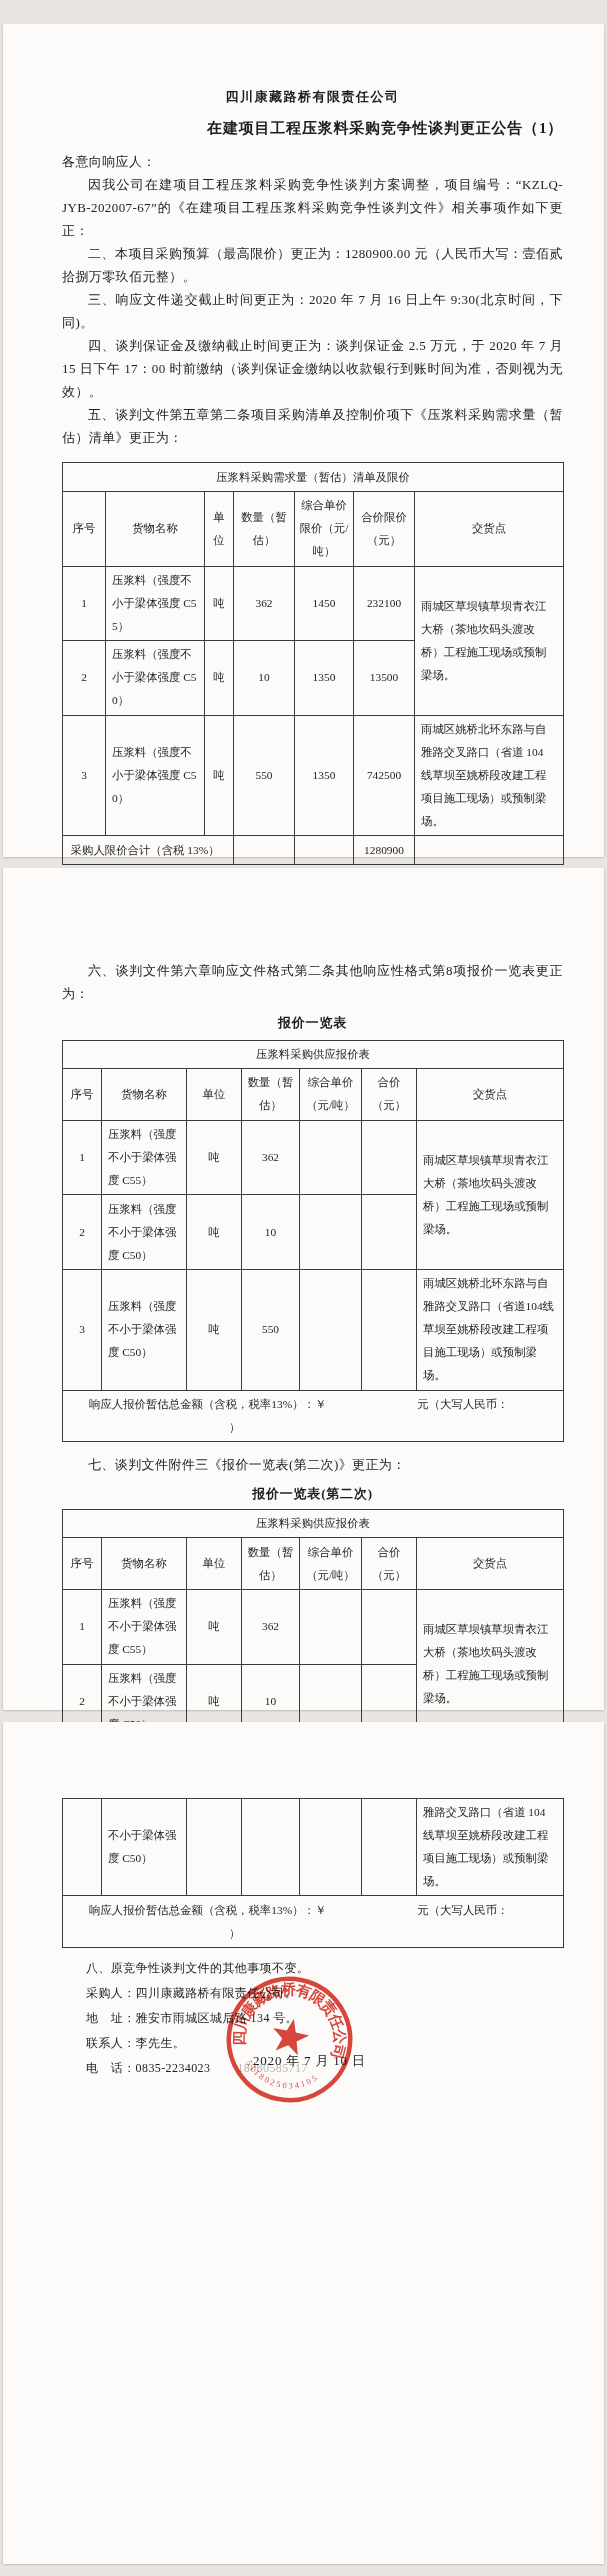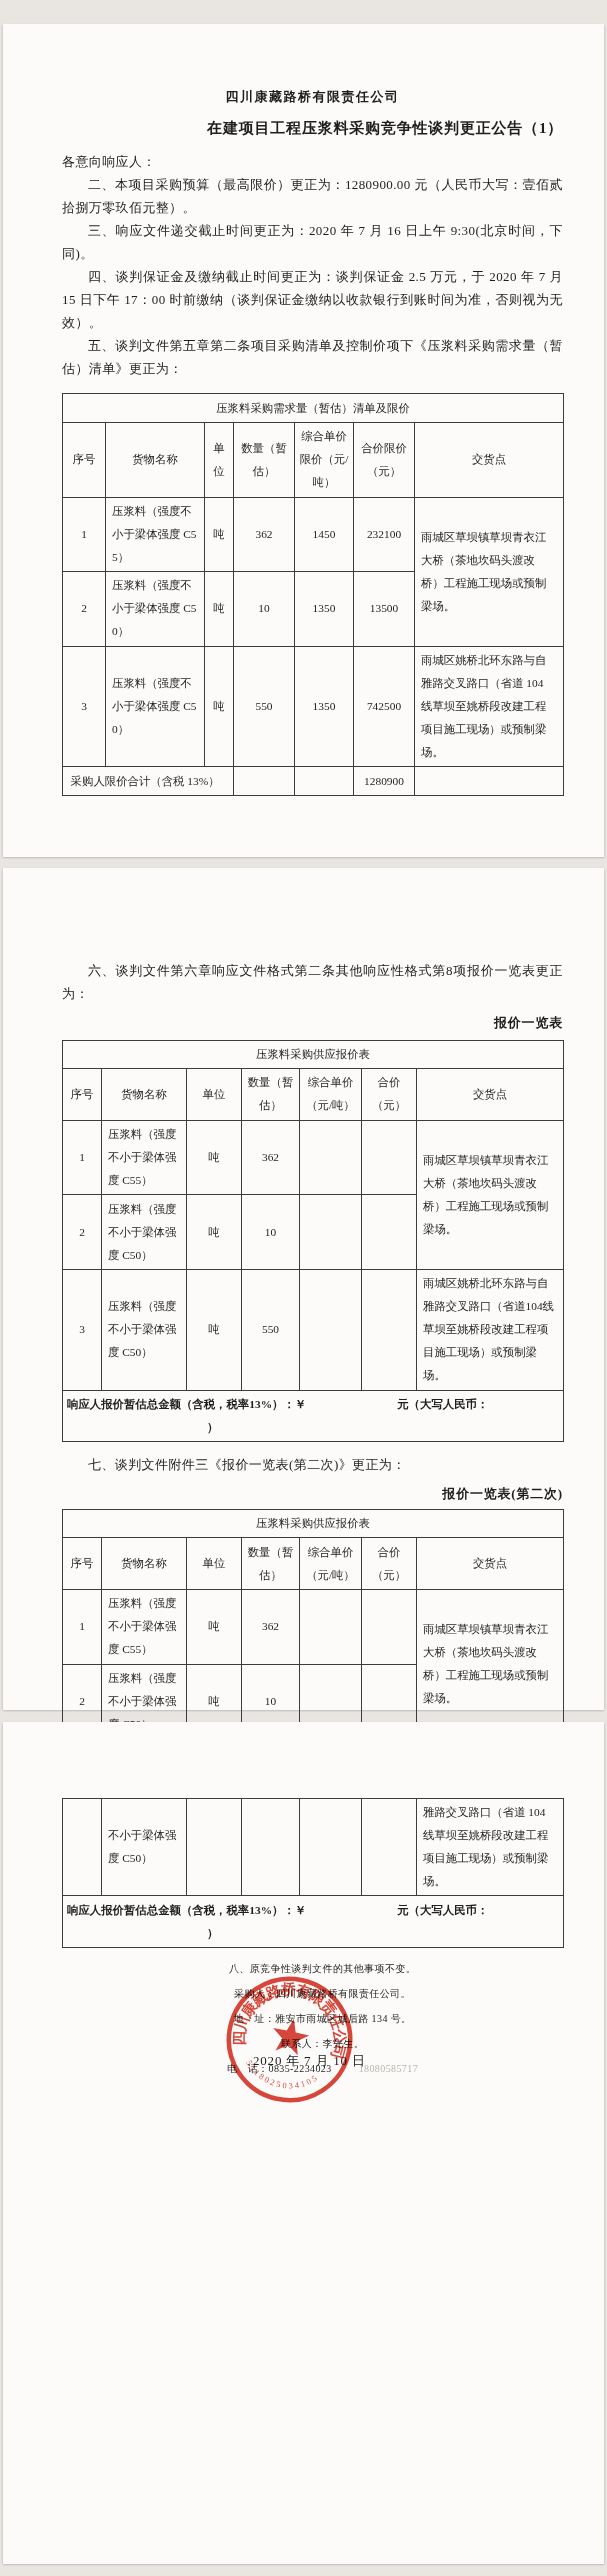--- a/index.html
+++ b/index.html
@@ -41,32 +41,32 @@
   }
   .tbl{margin-top:13.7px;}
   td,th{
     border:0.8px solid #3c3c3c;
     font-weight:normal;text-align:center;vertical-align:middle;
     line-height:23px;padding:2.3px 3px;word-break:break-all;
   }
   .tbl-caption-cell{line-height:23px;padding:2.3px 0;}
   .tl{text-align:left;padding:2.3px 6px;}
   .footer-label{text-align:left;padding-left:7.6px;}
-  .footer-cell{text-align:left;padding-left:4px;line-height:23px;font-weight:bold;}
+  .footer-cell{text-align:left;padding-left:26px;line-height:23px;}
   .gap-a{display:inline-block;width:91px;}
   .gap-b{display:inline-block;width:140px;}
   .clip-row td{height:23px;overflow:hidden;white-space:nowrap;}
 
   .section-line{margin:10.6px 0 0 0;font-size:13px;line-height:23px;text-indent:2em;text-align:justify;letter-spacing:0.4px;}
-  .quote-heading{margin:9px 0 0 0;text-align:right;font-size:13px;font-weight:bold;line-height:18px;letter-spacing:0.8px;}
+  .quote-heading{margin:9px 0 0 0;text-align:center;font-size:13px;font-weight:bold;line-height:18px;letter-spacing:0.8px;}
   .tbl-tight{margin-top:7.6px;}
   .tbl-tight2{margin-top:6px;}
 
   .closing{margin-top:7.6px;}
-  .closing p{margin:0;font-size:10px;line-height:25px;text-indent:2em;letter-spacing:0.4px;text-align:center;}
+  .closing p{margin:0;font-size:12px;line-height:25px;text-indent:2em;letter-spacing:0.4px;}
   .phone-faint{color:#b9b4ae;margin-left:27px;}
 
   .doc-date{
     position:absolute;left:250px;top:330px;
     font-size:13px;letter-spacing:0.8px;z-index:1;
   }
   .stamp{
     position:absolute;left:222px;top:253px;width:129px;height:129px;
     z-index:2;mix-blend-mode:multiply;opacity:.92;
     transform:rotate(12deg);
@@ -74,20 +74,21 @@
 </style>
 </head>
 <body>
 
 <div class="page page-1">
   <h1 class="doc-title">四川康藏路桥有限责任公司</h1>
   <h2 class="doc-subtitle">在建项目工程压浆料采购竞争性谈判更正公告（1）</h2>
 
   <div class="body-text">
     <p class="no-indent">各意向响应人：</p>
+    <p>因我公司在建项目工程压浆料采购竞争性谈判方案调整，项目编号：“KZLQ-JYB-202007-67”的《在建项目工程压浆料采购竞争性谈判文件》相关事项作如下更正：</p>
     <p>二、本项目采购预算（最高限价）更正为：1280900.00 元（人民币大写：壹佰贰拾捌万零玖佰元整）。</p>
     <p>三、响应文件递交截止时间更正为：2020 年 7 月 16 日上午 9:30(北京时间，下同)。</p>
     <p>四、谈判保证金及缴纳截止时间更正为：谈判保证金 2.5 万元，于 2020 年 7 月 15 日下午 17：00 时前缴纳（谈判保证金缴纳以收款银行到账时间为准，否则视为无效）。</p>
     <p>五、谈判文件第五章第二条项目采购清单及控制价项下《压浆料采购需求量（暂估）清单》更正为：</p>
   </div>
 
   <table class="tbl">
     <colgroup>
       <col style="width:43px">
         <col style="width:99px">

